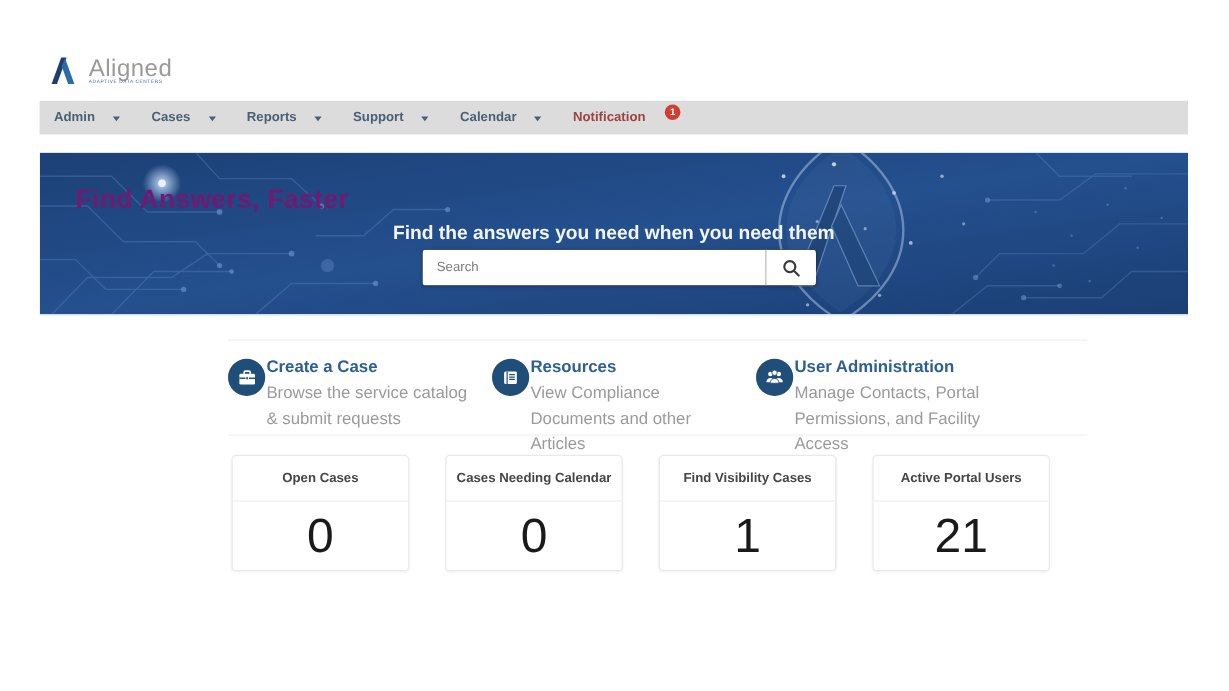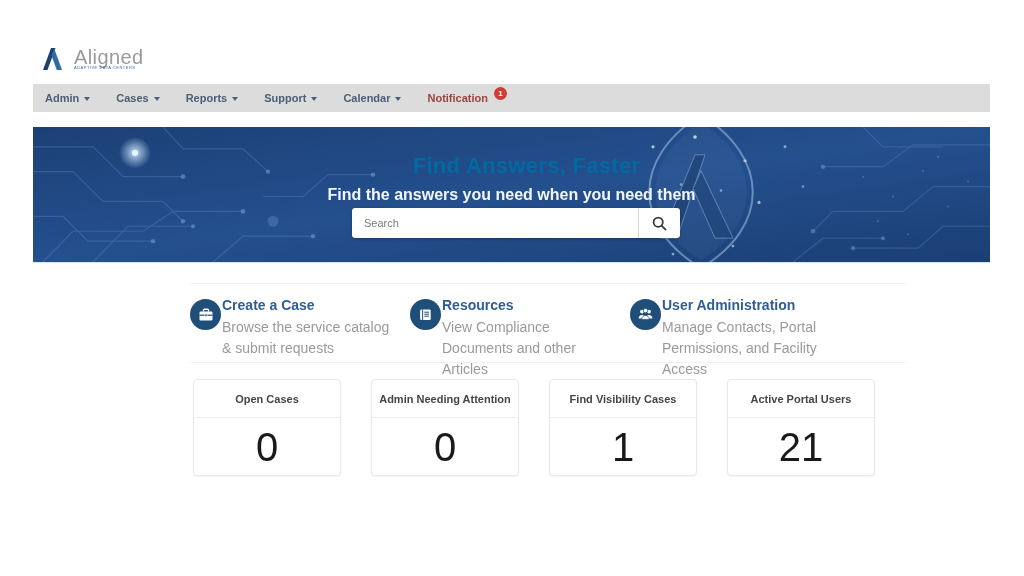--- a/index.html
+++ b/index.html
@@ -8,29 +8,29 @@
 
   
   .logo { position:absolute; left:40px; top:45px; display:flex; align-items:flex-start; gap:7px; }
   .logo-mark { width:27px; height:27px; display:block; }
   .logo-textwrap { padding-top:6px; }
   .logo-name { font-size:20px; color:#9a9a9a; letter-spacing:.4px; line-height:12px; }
   .logo-tagline { font-size:4px; color:#3a6ea8; letter-spacing:.5px; margin-top:2px; }
 
   
   .navbar { position:absolute; left:33px; top:84px; width:957px; height:28px; background:#dcdcdc; display:flex; align-items:center; padding:0 12px; gap:26px; }
-  .nav-item { display:flex; align-items:center; gap:5px; font-size:11px; font-weight:700; color:#4a6076; cursor:pointer; position:relative; }
+  .nav-item { display:flex; align-items:center; gap:15px; font-size:11px; font-weight:700; color:#4a6076; cursor:pointer; position:relative; }
   .caret { width:0; height:0; border-left:3.5px solid transparent; border-right:3.5px solid transparent; border-top:4px solid #4a6076; margin-top:1px; }
   .nav-item.alert { color:#9c4540; }
   .nav-badge { display:inline-flex; align-items:center; justify-content:center; width:13px; height:13px; border-radius:50%; background:#ce3e35; color:#fff; font-size:8px; font-weight:700; transform:translateY(-5px); margin-left:1px; }
 
   
   .hero { position:absolute; left:33px; top:127px; width:957px; height:136px; overflow:hidden; border-bottom:1px solid #d9e4f2; }
   .hero svg.bg { position:absolute; left:0; top:0; width:100%; height:100%; display:block; }
-  .hero-title { position:absolute; left:0; right:0; top:26px; text-align:center; color:#0369a1; font-size:22px; font-weight:700; letter-spacing:.3px;margin-left:30px; }
+  .hero-title { position:absolute; left:0; right:0; top:26px; color:#701a75; font-size:22px; font-weight:700; letter-spacing:.3px;margin-left:30px; }
   .hero-sub { position:absolute; left:0; right:0; top:59px; text-align:center; color:#f2f6fb; font-size:16px; font-weight:600; }
   .search-group { position:absolute; left:319px; top:81px; width:328px; height:30px; background:#000000; border-radius:3px; display:flex; align-items:stretch; box-shadow:0 1px 3px rgba(0,0,0,.25); overflow:hidden; }
   .search-input { flex:1; border:none; outline:none; font-size:11px; color:#333; padding:0 12px; font-family:"Liberation Sans", sans-serif; }
   .search-input::placeholder { color:#7a7a7a; }
   .search-btn { width:42px; background:#ffffff; border:none; border-left:1px solid #d7d7d7; display:flex; align-items:center; justify-content:center; cursor:pointer; }
 
   
   .quicklinks { position:absolute; left:190px; top:283px; width:716px; height:80px; border-top:1px solid #f0f0f0; border-bottom:1px solid #f0f0f0; display:flex; padding-top:13px; }
   .ql-item { width:220px; display:flex; align-items:flex-start; gap:1px; cursor:pointer; }
   .ql-icon { flex:0 0 31px; width:31px; height:31px; border-radius:50%; background:#1f4e79; display:flex; align-items:center; justify-content:center; margin-top:2px; }
@@ -239,21 +239,21 @@
     </div>
 
   </div>
 
   <div class="stats">
     <div class="stat-card">
       <div class="stat-head">Open Cases</div>
       <div class="stat-value">0</div>
     </div>
     <div class="stat-card">
-      <div class="stat-head">Admin Needing Attention</div>
+      <div class="stat-head">Cases Needing Calendar</div>
       <div class="stat-value">0</div>
     </div>
     <div class="stat-card">
       <div class="stat-head">Find Visibility Cases</div>
       <div class="stat-value">1</div>
     </div>
     <div class="stat-card">
       <div class="stat-head">Active Portal Users</div>
       <div class="stat-value">21</div>
     </div>

